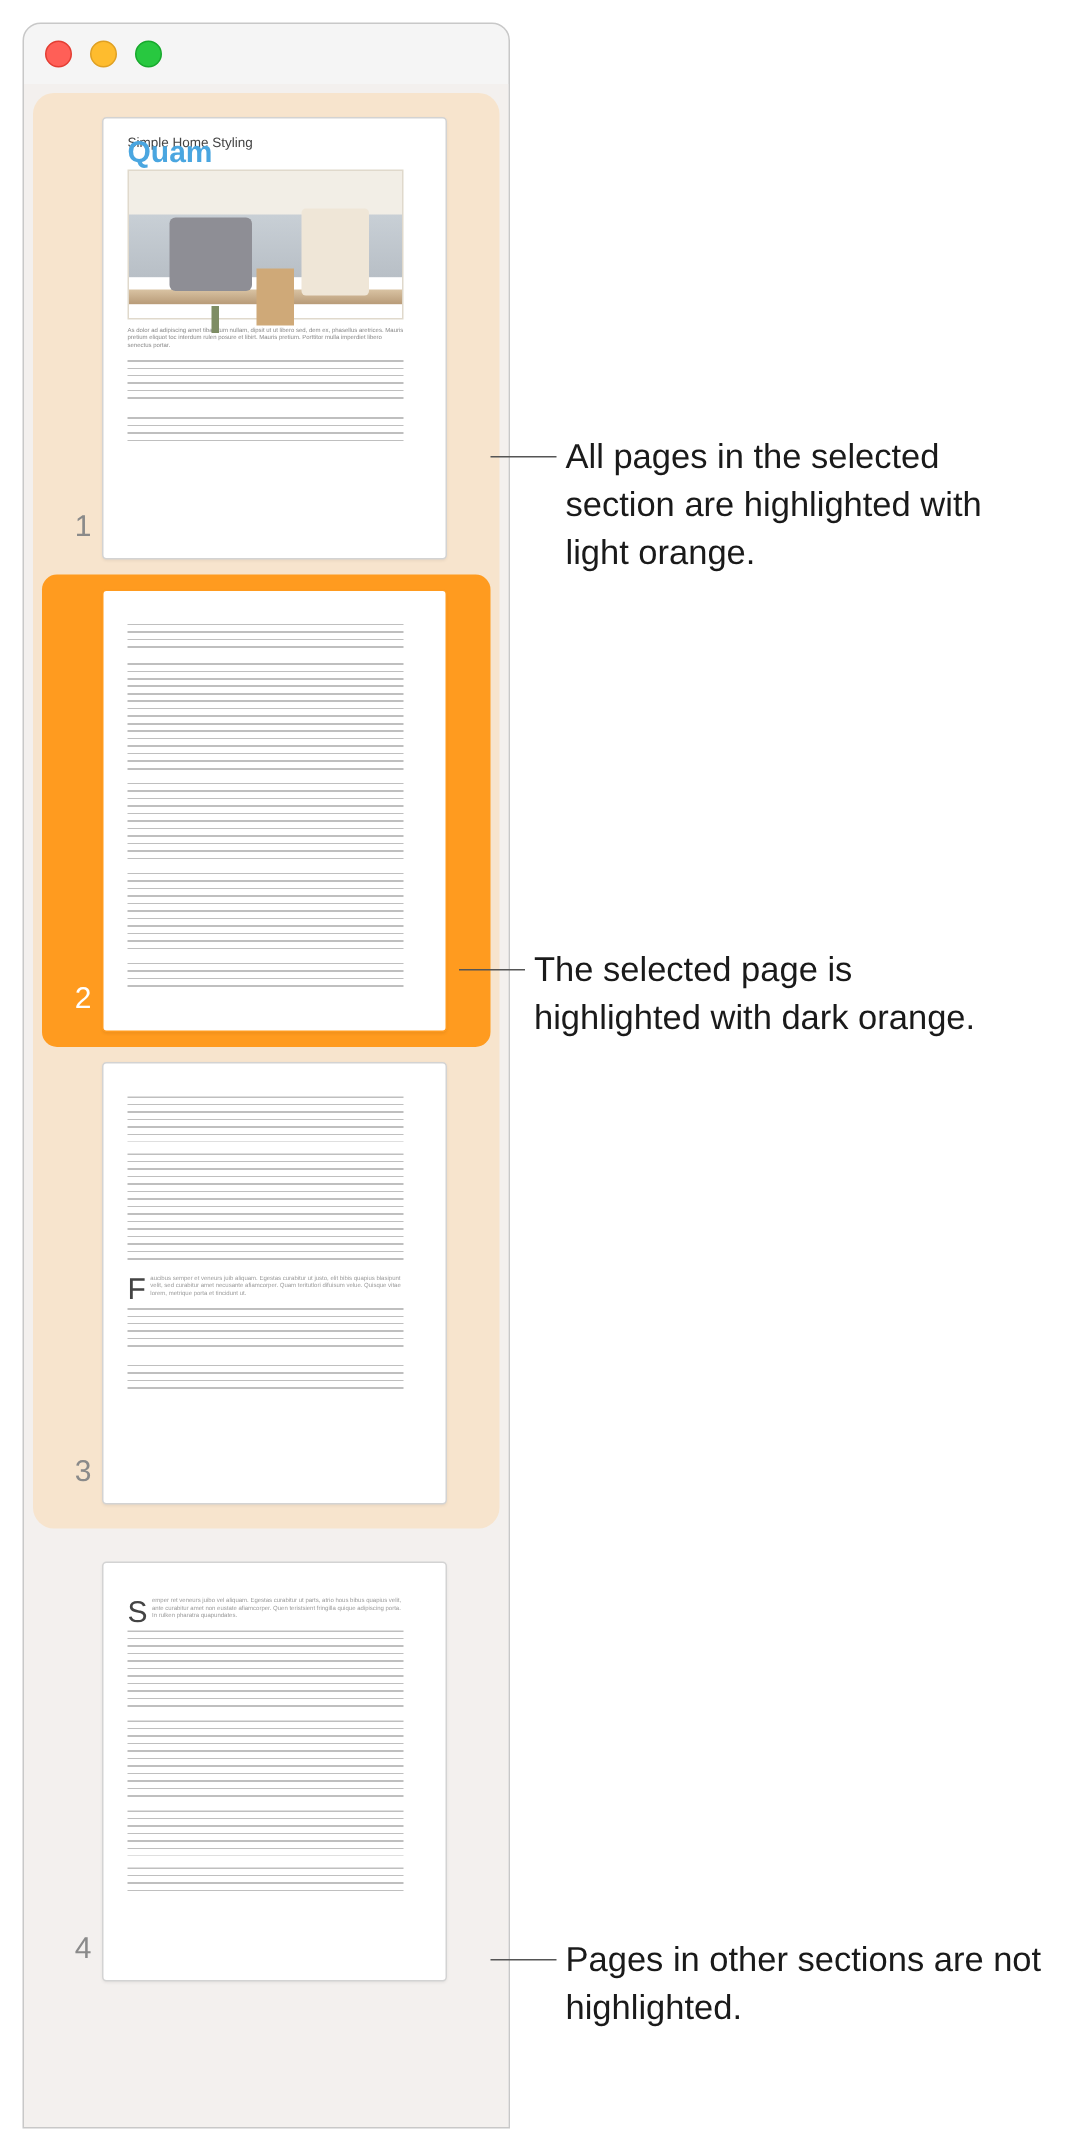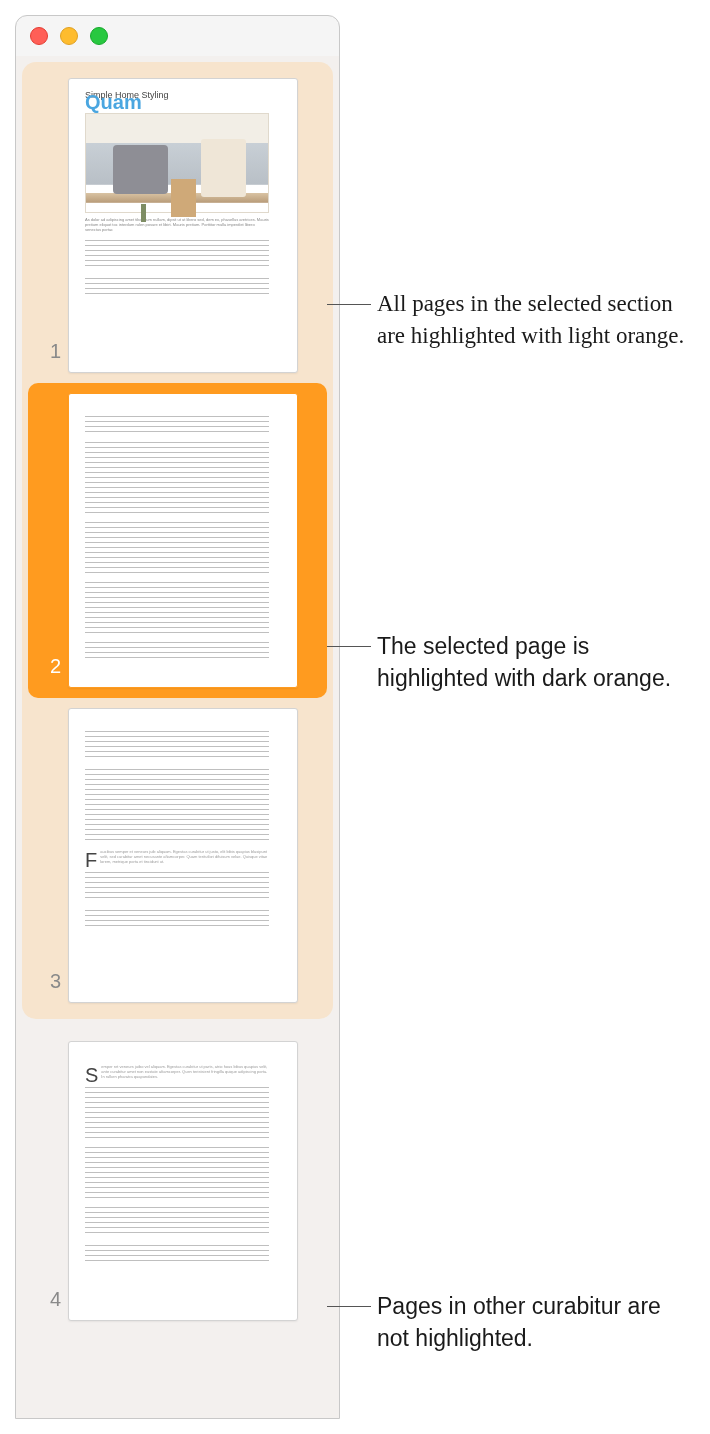--- a/index.html
+++ b/index.html
@@ -227,26 +227,26 @@
           <div class="para lines6 lines-med"></div>
           <div class="para lines6"></div>
           <div class="para lines6 lines-sm"></div>
         </div>
       </div>
     </div>
 
   </div>
 </div>
 
-<div class="callout" style="left:377px; top:288px; width:320px;font-family:Liberation Serif, serif;">
+<div class="callout" style="left:377px; top:288px; width:320px;">
   <div class="lead" style="left:-50px; top:16px; width:44px;"></div>
   <span>All pages in the selected section are highlighted with light orange.</span>
 </div>
 
-<div class="callout" style="left:377px; top:630px; width:320px;">
+<div class="callout" style="left:356px; top:630px; width:320px;">
   <div class="lead" style="left:-50px; top:16px; width:44px;"></div>
   <span>The selected page is highlighted with dark orange.</span>
 </div>
 
 <div class="callout" style="left:377px; top:1290px; width:320px;">
   <div class="lead" style="left:-50px; top:16px; width:44px;"></div>
-  <span>Pages in other curabitur are not highlighted.</span>
+  <span>Pages in other sections are not highlighted.</span>
 </div>
 
 </body></html>

